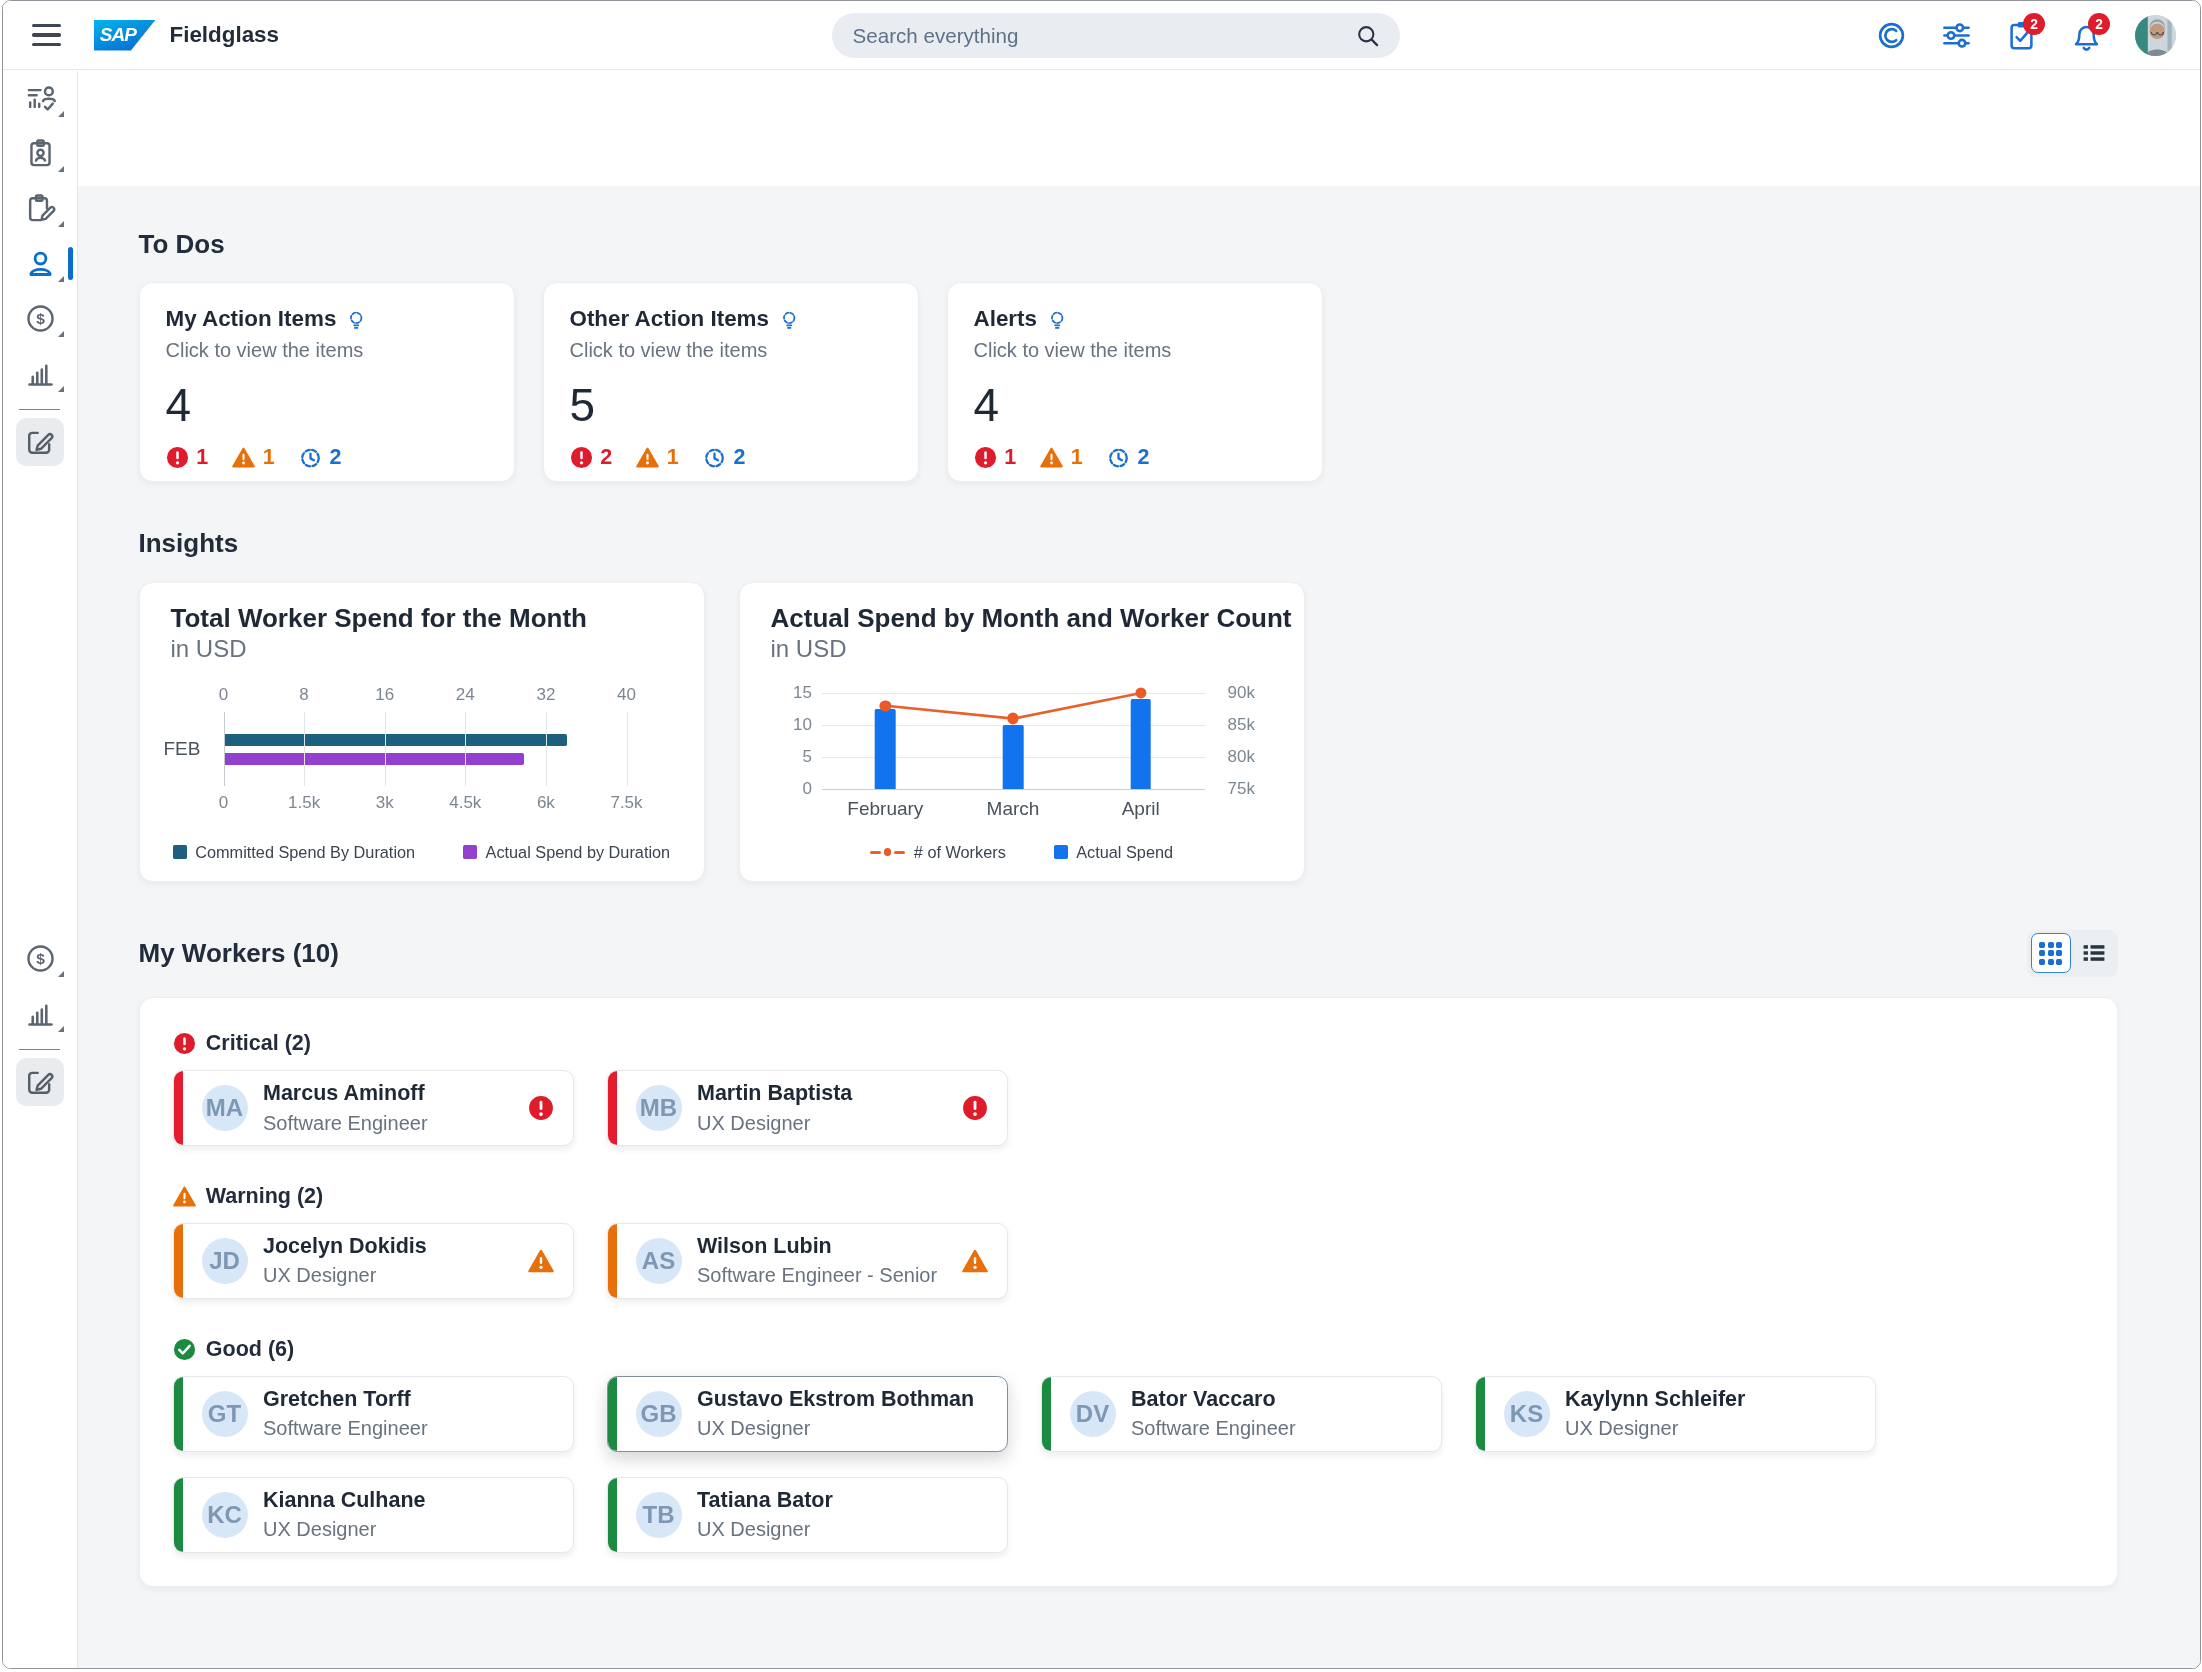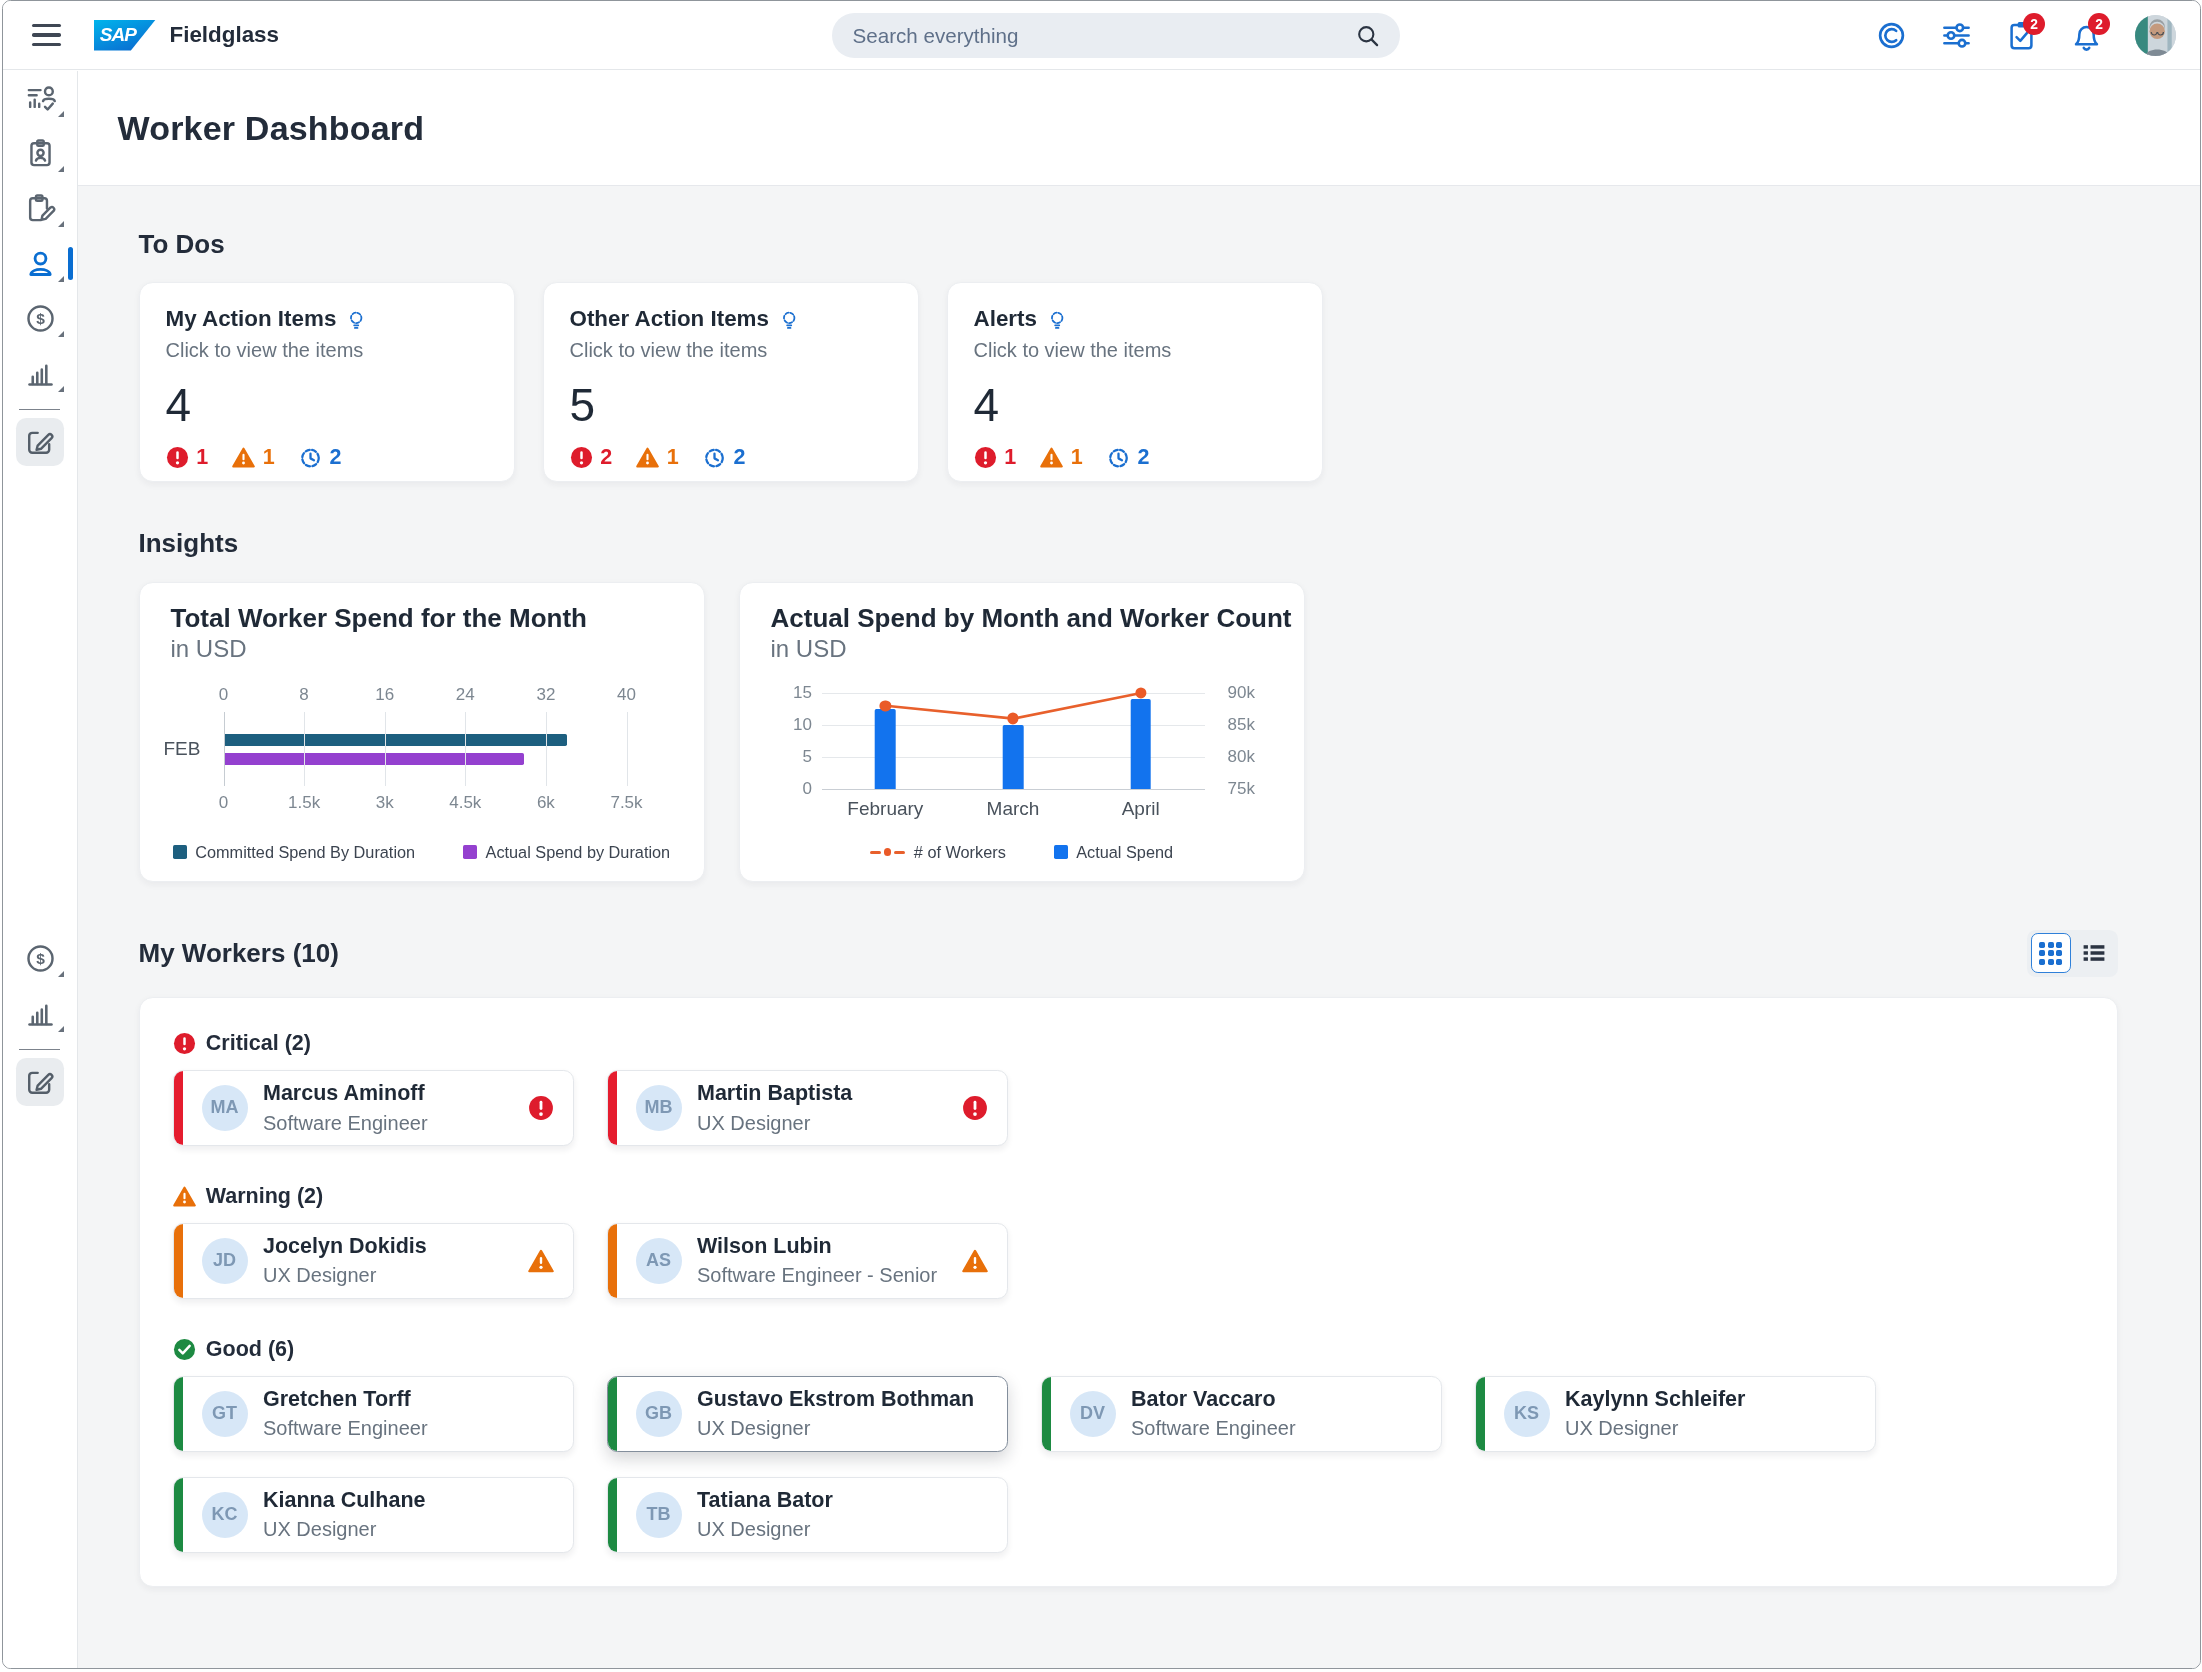--- a/index.html
+++ b/index.html
@@ -95,21 +95,21 @@
   .workers-panel{margin-top:20.6px;margin-bottom:34px;border-radius:13.8px;padding:33px 33px 33px 33px;}
   .wg-label{display:flex;align-items:center;gap:10.3px;font-size:21.5px;font-weight:bold;color:#232c3a;margin-bottom:13.8px;}
   .wgroup + .wgroup{margin-top:38px;}
   .wg-grid{display:grid;grid-template-columns:repeat(4,401px);gap:25px 33px;}
   .worker-card{position:relative;height:76px;background:#fff;border:0.9px solid #e4e7eb;border-radius:10.3px;box-shadow:0 3.4px 6.9px rgba(25,35,45,.07);display:flex;align-items:center;padding:0 19px 0 28px;overflow:hidden;cursor:pointer;}
   .worker-card::before{content:"";position:absolute;left:0;top:0;bottom:0;width:9.5px;}
   .worker-card.crit::before{background:#e51c2e;}
   .worker-card.warn::before{background:#e8700a;}
   .worker-card.good::before{background:#1d8a42;}
   .worker-card.selected{border:1.7px solid #838e9c;box-shadow:0 6.9px 15.5px rgba(20,30,40,.18);}
-  .w-avatar{width:46px;height:46px;border-radius:50%;background:#d7e7f7;color:#7e98b4;font-size:18px;font-weight:bold;display:flex;align-items:center;justify-content:center;margin-right:15.5px;flex:none;}
+  .w-avatar{width:46px;height:46px;border-radius:50%;background:#d7e7f7;color:#7e98b4;font-size:24px;font-weight:bold;display:flex;align-items:center;justify-content:center;margin-right:15.5px;flex:none;}
   .w-name{font-size:21.5px;font-weight:bold;color:#1f2936;}
   .w-role{font-size:20px;color:#68737f;margin-top:5.2px;}
   .w-status{margin-left:auto;flex:none;display:flex;}
 </style>
 </head>
 <body>
 
 <svg width="0" height="0" style="position:absolute" aria-hidden="true">
   <defs>
     <symbol id="i-crit" viewBox="0 0 24 24">
@@ -270,23 +270,20 @@
       <div class="side-divider"></div>
       <div class="compose-box">
         <svg width="29" height="29" viewBox="0 0 24 24" fill="none" stroke="#545e69" stroke-width="2" stroke-linecap="round" stroke-linejoin="round">
           <path d="M20 13.5 V18 a2.5 2.5 0 0 1-2.5 2.5 H6 A2.5 2.5 0 0 1 3.5 18 V6.5 A2.5 2.5 0 0 1 6 4 h4.5"></path>
           <path d="M10.5 14.5 L19.3 5.7 a1.9 1.9 0 0 1 2.7 2.7 L13.2 17.2 l-3.6.9 z"></path>
         </svg>
       </div>
     </div>
   </nav>
 
-  <div class="titlebar">
-    <h1>Worker Dashboard</h1>
-  </div>
 
   <main class="content">
 
     <h2 class="sec-h">To Dos</h2>
     <div class="todo-row">
 
       <div class="card todo-card">
         <div class="tc-title">
             <span>My Action Items</span>
           <svg width="22.4" height="22.4" viewBox="0 0 26 26">

